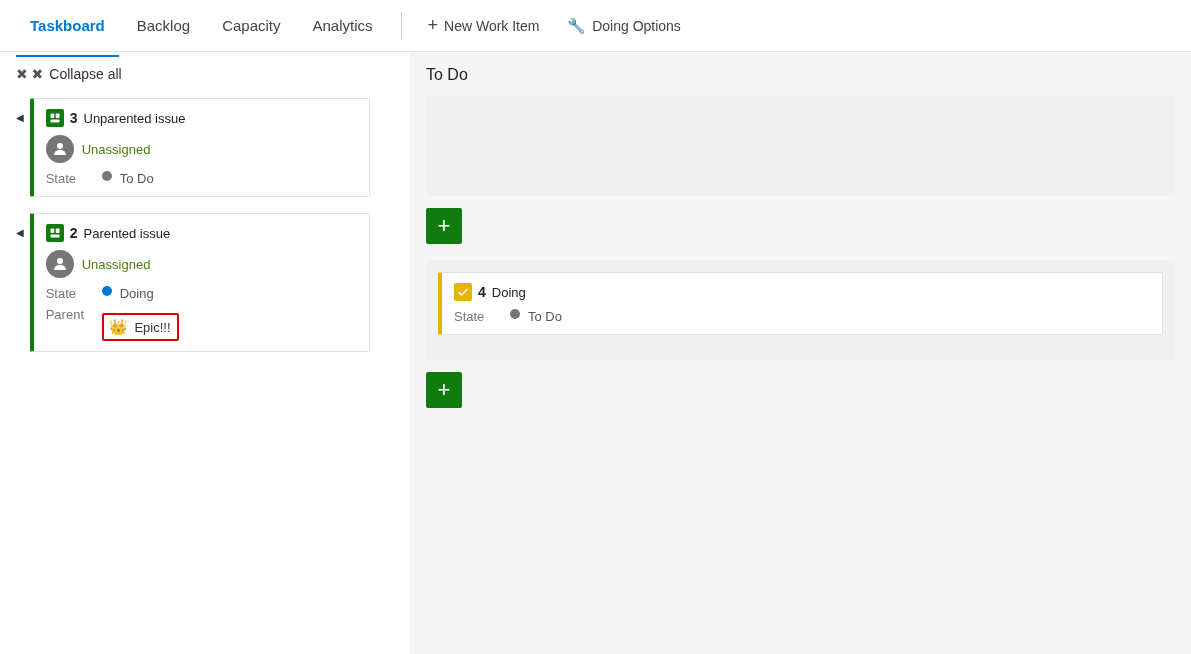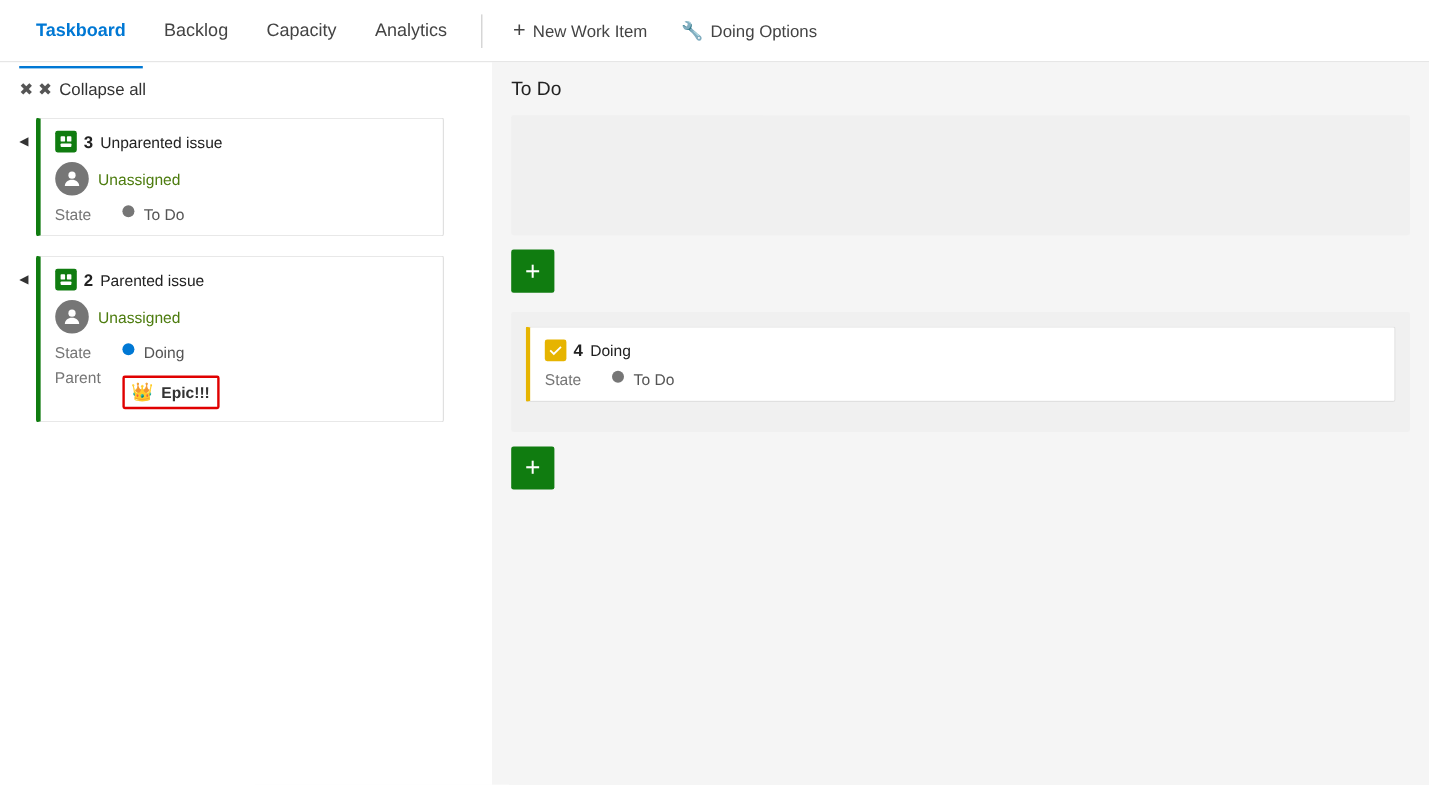--- a/index.html
+++ b/index.html
@@ -192,21 +192,21 @@
       border: 2px solid #e00000;
       border-radius: 2px;
       padding: 3px 6px;
       width: fit-content;
     }
     .crown-icon {
       font-size: 15px;
     }
     .parent-text {
       color: #333;
-      font-weight: 700;
+      font-weight: 400;
     }
 
     
     .right-panel {
       flex: 1;
       background: #f5f5f5;
       padding: 14px 16px;
       overflow-y: auto;
     }
     .column-header {

